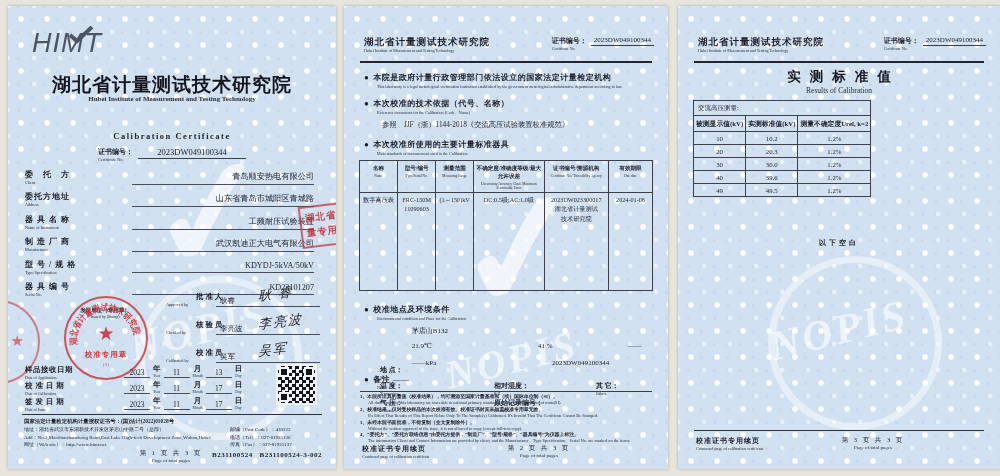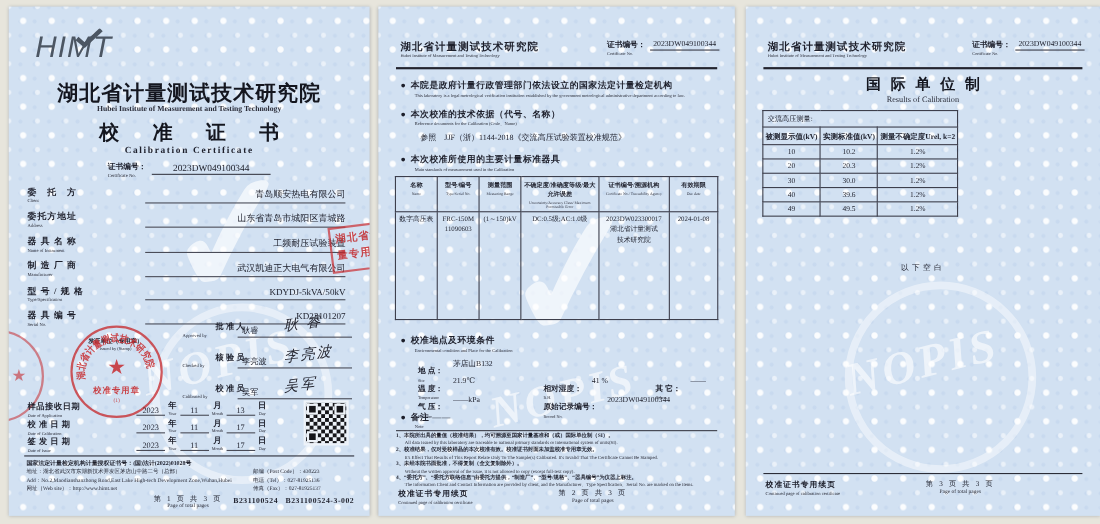--- a/index.html
+++ b/index.html
@@ -17,21 +17,21 @@
       radial-gradient(circle, rgba(255,255,255,.55) 1.8px, rgba(255,255,255,0) 2.8px),
       radial-gradient(circle, rgba(190,210,235,.5) 1.4px, rgba(255,255,255,0) 2.2px);
     background-size:26px 26px,26px 26px,13px 13px;
     background-position:0 0,13px 13px,4px 7px;
     box-shadow:0 0 3px rgba(70,80,100,.35);
   }
   #p1{left:8px;width:328px;}
   #p2{left:344px;width:324px;}
   #p3{left:678px;width:322px;}
   .abs{position:absolute;}
-  .ctr{left:0;right:0;text-align:center;}
+  .ctr{left:0;right:0;text-align:center;font-weight:bold;}
   .b{font-weight:bold;}
   .en{font-family:"Liberation Serif",serif;color:#2a2c38;}
   .wm{position:absolute;font-style:italic;font-weight:bold;color:rgba(255,255,255,.6);
       transform:rotate(-14deg);pointer-events:none;letter-spacing:3px;}
   .wm-ring{position:absolute;border:7px solid rgba(255,255,255,.45);border-radius:50%;pointer-events:none;}
   .swoosh{position:absolute;color:rgba(255,255,255,.65);font-weight:bold;pointer-events:none;transform:rotate(-8deg);}
 
   
   .logo{left:24px;top:22px;font-family:"Liberation Sans",sans-serif;font-style:italic;
         font-weight:normal;font-size:27px;color:#4c5663;letter-spacing:1px;}
@@ -118,21 +118,21 @@
   .bullet .dot{margin-right:4px;}
   .sub-en{position:absolute;font-size:4.1px;color:#2a2c38;}
 
   .std-table{position:absolute;left:15px;right:15px;border-collapse:collapse;table-layout:fixed;}
   .std-table th,.std-table td{border:1px solid #3d3f4c;padding:2px 1px;vertical-align:top;}
   .std-table th{padding-top:4px;}
   .std-table .hcn{font-size:5.6px;font-weight:bold;}
   .std-table .hen{font-size:3.5px;font-weight:normal;margin-top:1px;}
   .std-table td{text-align:center;font-size:6.2px;white-space:pre-line;line-height:1.5;}
 
-  .envlab{display:inline-block;vertical-align:top;}
+  .envlab{display:inline-block;vertical-align:top;margin-top:32px;}
   .envlab .cnl{font-size:7px;font-weight:bold;white-space:nowrap;}
   .envlab .enl{font-size:3.8px;}
   .envval{display:inline-block;font-size:7px;margin-left:5px;vertical-align:top;}
 
   .notes{left:16px;right:14px;top:371px;}
   .note-item{margin-bottom:1.5px;}
   .note-item .cnl{font-size:4.9px;font-weight:bold;line-height:1.25;}
   .note-item .enl{font-size:4.3px;line-height:1.2;margin-left:8px;}
   .p-footer-left{left:18px;top:430px;}
   .p-footer-left .cnl{font-size:7px;font-weight:bold;letter-spacing:1px;}
@@ -160,21 +160,20 @@
   <div class="wm-ring" style="left:130px;top:270px;width:150px;height:150px;"></div>
   <div class="swoosh" style="left:140px;top:120px;font-size:150px;">✓</div>
 
   <div class="abs logo">HIMT</div>
   <svg class="logo-check" viewBox="0 0 26 18">
     <polyline points="2,9 9,15 24,1" fill="none" stroke="#4c5663" stroke-width="4"></polyline>
   </svg>
 
   <div class="abs ctr b inst-cn">湖北省计量测试技术研究院</div>
   <div class="abs ctr b en inst-en">Hubei Institute of Measurement and Testing Technology</div>
-  <div class="abs ctr b ttl-cn">校 准 证 书</div>
   <div class="abs ctr b ttl-en">Calibration Certificate</div>
 
   <div class="abs certno-row">
     <div class="certno-lab">
       <div class="cnl">证书编号：</div>
       <div class="enl en">Certificate No.</div>
     </div>
     <div class="certno-val">2023DW049100344</div>
   </div>
 
@@ -555,21 +554,21 @@
   <div class="abs hdr-en en">Hubei Institute of Measurement and Testing Technology</div>
   <div class="abs hdr-cert">
     <div class="lab">
         <div class="cnl">证书编号：</div>
         <div class="enl en">Certificate No.</div>
       </div>
     <div class="val">2023DW049100344</div>
   </div>
   <div class="abs hdr-rule"></div>
 
-  <div class="abs ctr res-title">国际单位制</div>
+  <div class="abs ctr res-title">实测标准值</div>
   <div class="abs ctr b en res-title-en">Results of Calibration</div>
 
   <table class="res-table">
     <tbody>
         <tr>
       <th class="sect" colspan="3">交流高压测量:</th>
     </tr>
     <tr>
       <th>被测显示值(kV)</th>
       <th>实测标准值(kV)</th>

